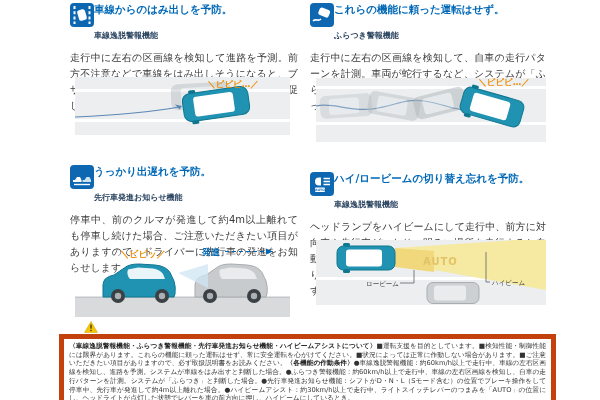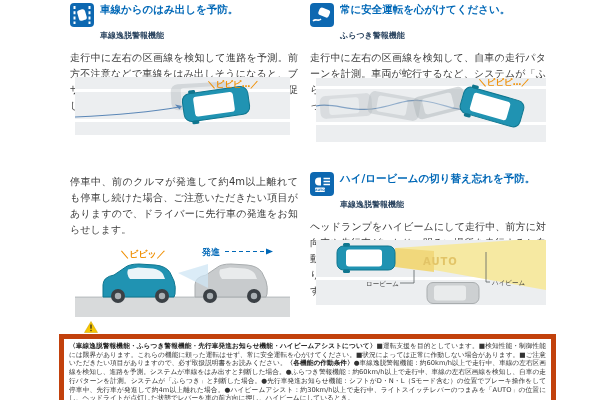--- a/index.html
+++ b/index.html
@@ -1,19 +1,19 @@
 <!DOCTYPE html>
 <html><head>
 <meta charset="utf-8">
 <style>
   html,body{margin:0;padding:0;}
   body{width:600px;height:400px;background:#ffffff;font-family:"DejaVu Sans",sans-serif;position:relative;overflow:hidden;}
   .page{position:absolute;inset:0;width:600px;height:400px;background:#fff;}
   .feature{position:absolute;}
-  .feature-header{display:flex;gap:6px;align-items:flex-start;}
+  .feature-header{display:flex;align-items:flex-start;}
   .icon-box{width:24px;height:24px;border-radius:4px;background:#0d68b1;flex:none;display:flex;align-items:center;justify-content:center;}
   .titles{padding-top:0px;}
   .feature-title{margin:0;font-size:10.5px;line-height:1.25;font-weight:bold;color:#0068b7;letter-spacing:0;}
   .feature-subtitle{margin-top:14px;font-size:8px;font-weight:bold;color:#28425e;}
   .feature-body{margin:9px 0 0;font-size:10px;line-height:1.6;color:#3a3a3a;text-align:justify;word-break:break-all;}
   .illo{position:absolute;}
   .disclaimer-box{position:absolute;left:59px;top:334px;width:477px;height:59px;border:5px solid #c2410c;background:#fff;padding:3px 5px 0 5px;}
   .disclaimer-text{margin:0;font-size:6.7px;line-height:1.3;color:#333;text-align:justify;word-break:break-all;}
   .disclaimer-text b{color:#222;}
   .warn-tri{position:absolute;left:84px;top:321px;width:14px;height:12px;}
@@ -65,21 +65,21 @@
 
   <div class="feature" style="left:310px;top:3px;width:236px;">
     <div class="feature-header">
       <div class="icon-box">
         <svg width="20" height="20" viewBox="0 0 20 20">
           <path d="M1,16 C4,13 6,17 9,14" stroke="#fff" stroke-width="1.6" fill="none"></path>
           <rect x="6.5" y="3.5" width="11" height="8" rx="2.5" fill="#fff" transform="rotate(22 12 8)"></rect>
         </svg>
       </div>
       <div class="titles">
-        <h3 class="feature-title">常に安全運転を心がけてください。</h3>
+        <h3 class="feature-title">これらの機能に頼った運転はせず。</h3>
         <div class="feature-subtitle">ふらつき警報機能</div>
       </div>
     </div>
     <p class="feature-body">走行中に左右の区画線を検知して、自車の走行パターンを計測。車両が蛇行するなど、システムが「ふらつき」と判断した場合、ブザー音などの警報によってドライバーに注意を促します。</p>
   </div>
   <div class="illo" style="left:316px;top:76px;">
     <svg width="230" height="70" viewBox="0 0 230 70">
       <rect x="0" y="2" width="230" height="64" fill="#eceef0"></rect>
       <rect x="0" y="10" width="230" height="3" fill="#fff"></rect>
       <rect x="0" y="46" width="230" height="3" fill="#fff"></rect>
@@ -100,20 +100,33 @@
         <rect x="-31" y="-13.5" width="62" height="27" rx="7" fill="#2093b2" stroke="#0f768f" stroke-width="1"></rect>
         <rect x="-21" y="-9.5" width="38" height="19" rx="3" fill="#fff"></rect>
         <rect x="-25" y="-16.5" width="7" height="3.5" rx="1.5" fill="#0f768f"></rect>
         <rect x="-25" y="13" width="7" height="3.5" rx="1.5" fill="#0f768f"></rect>
       </g>
       <text x="188" y="9" text-anchor="middle" font-size="8.5" font-weight="bold" fill="#ef8e00">＼ビビビ…／</text>
     </svg>
   </div>
 
   <div class="feature" style="left:70px;top:165px;width:228px;">
+    <div class="feature-header">
+      <div class="icon-box">
+        <svg width="20" height="20" viewBox="0 0 20 20">
+          <path d="M1,13 h2 l2,-3 h3 l1.5,3 v2 h-8.5 z" fill="#fff"></path>
+          <path d="M10.5,13 h2 l2,-3 h3 l1.5,3 v2 h-8.5 z" fill="#fff" opacity="0.8"></path>
+          <line x1="2" y1="17.5" x2="18" y2="17.5" stroke="#fff" stroke-width="1.4"></line>
+        </svg>
+      </div>
+      <div class="titles">
+        <h3 class="feature-title">うっかり出遅れを予防。</h3>
+        <div class="feature-subtitle">先行車発進お知らせ機能</div>
+      </div>
+    </div>
     <p class="feature-body">停車中、前のクルマが発進して約4m以上離れても停車し続けた場合、ご注意いただきたい項目がありますので、ドライバーに先行車の発進をお知らせします。</p>
   </div>
   <div class="illo" style="left:75px;top:240px;text-align:right;">
     <svg width="215" height="82" viewBox="0 0 215 82">
       <rect x="0" y="57" width="215" height="20" fill="#d8dadb"></rect>
       <rect x="0" y="56.5" width="215" height="1.5" fill="#c2c6c8"></rect>
       <g>
         <path d="M120,57 L120,45 Q120,37 131,35 L142,27.5 Q146,24 156,24 L172,25 Q183,26 187,32.5 L191,41 Q193,47 192,54 L191,57 Z" fill="#c8cbcd" stroke="#a9adaf" stroke-width="1"></path>
         <path d="M145,29.5 L155,27.5 L170,28.5 Q177,29.5 180,34 L182,39 L147,39 Q143,34.5 145,29.5 Z" fill="#e9ebec"></path>
         <circle cx="135" cy="56" r="7" fill="#3b4045"></circle>

